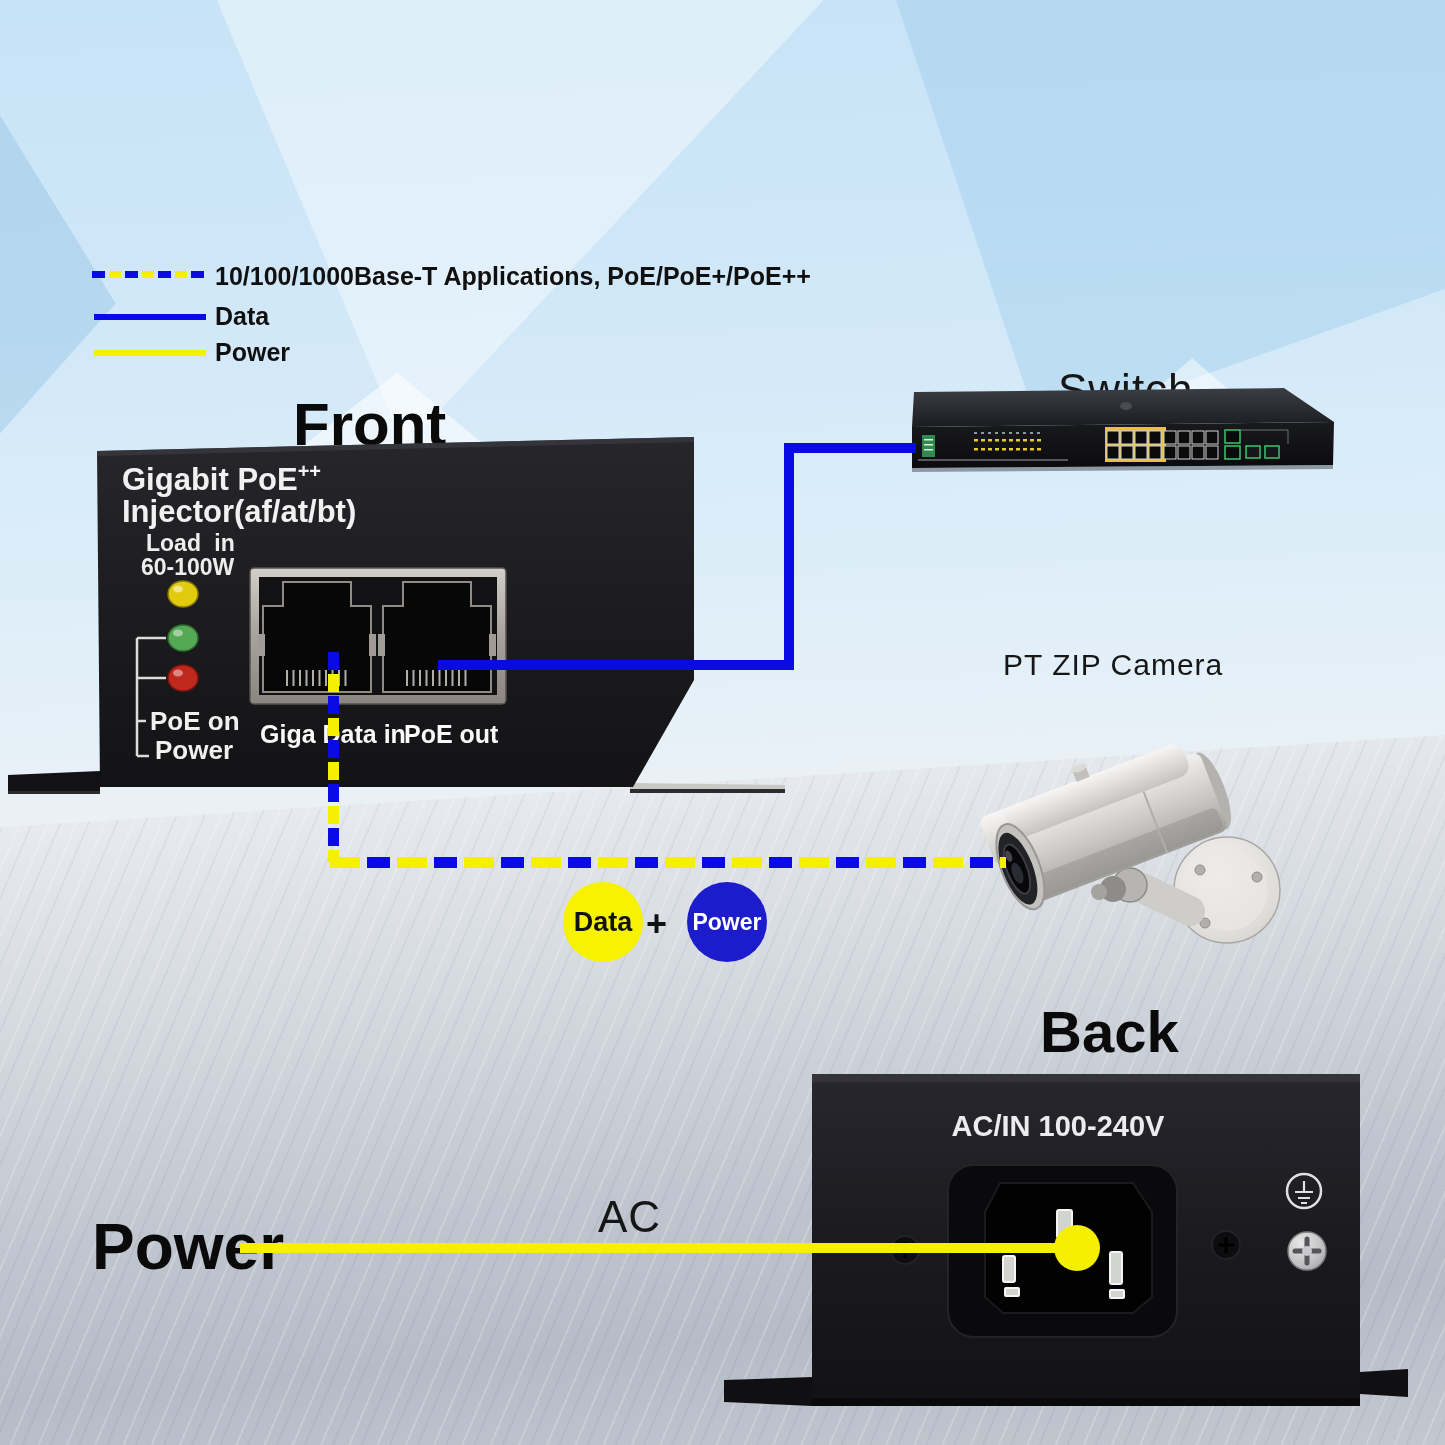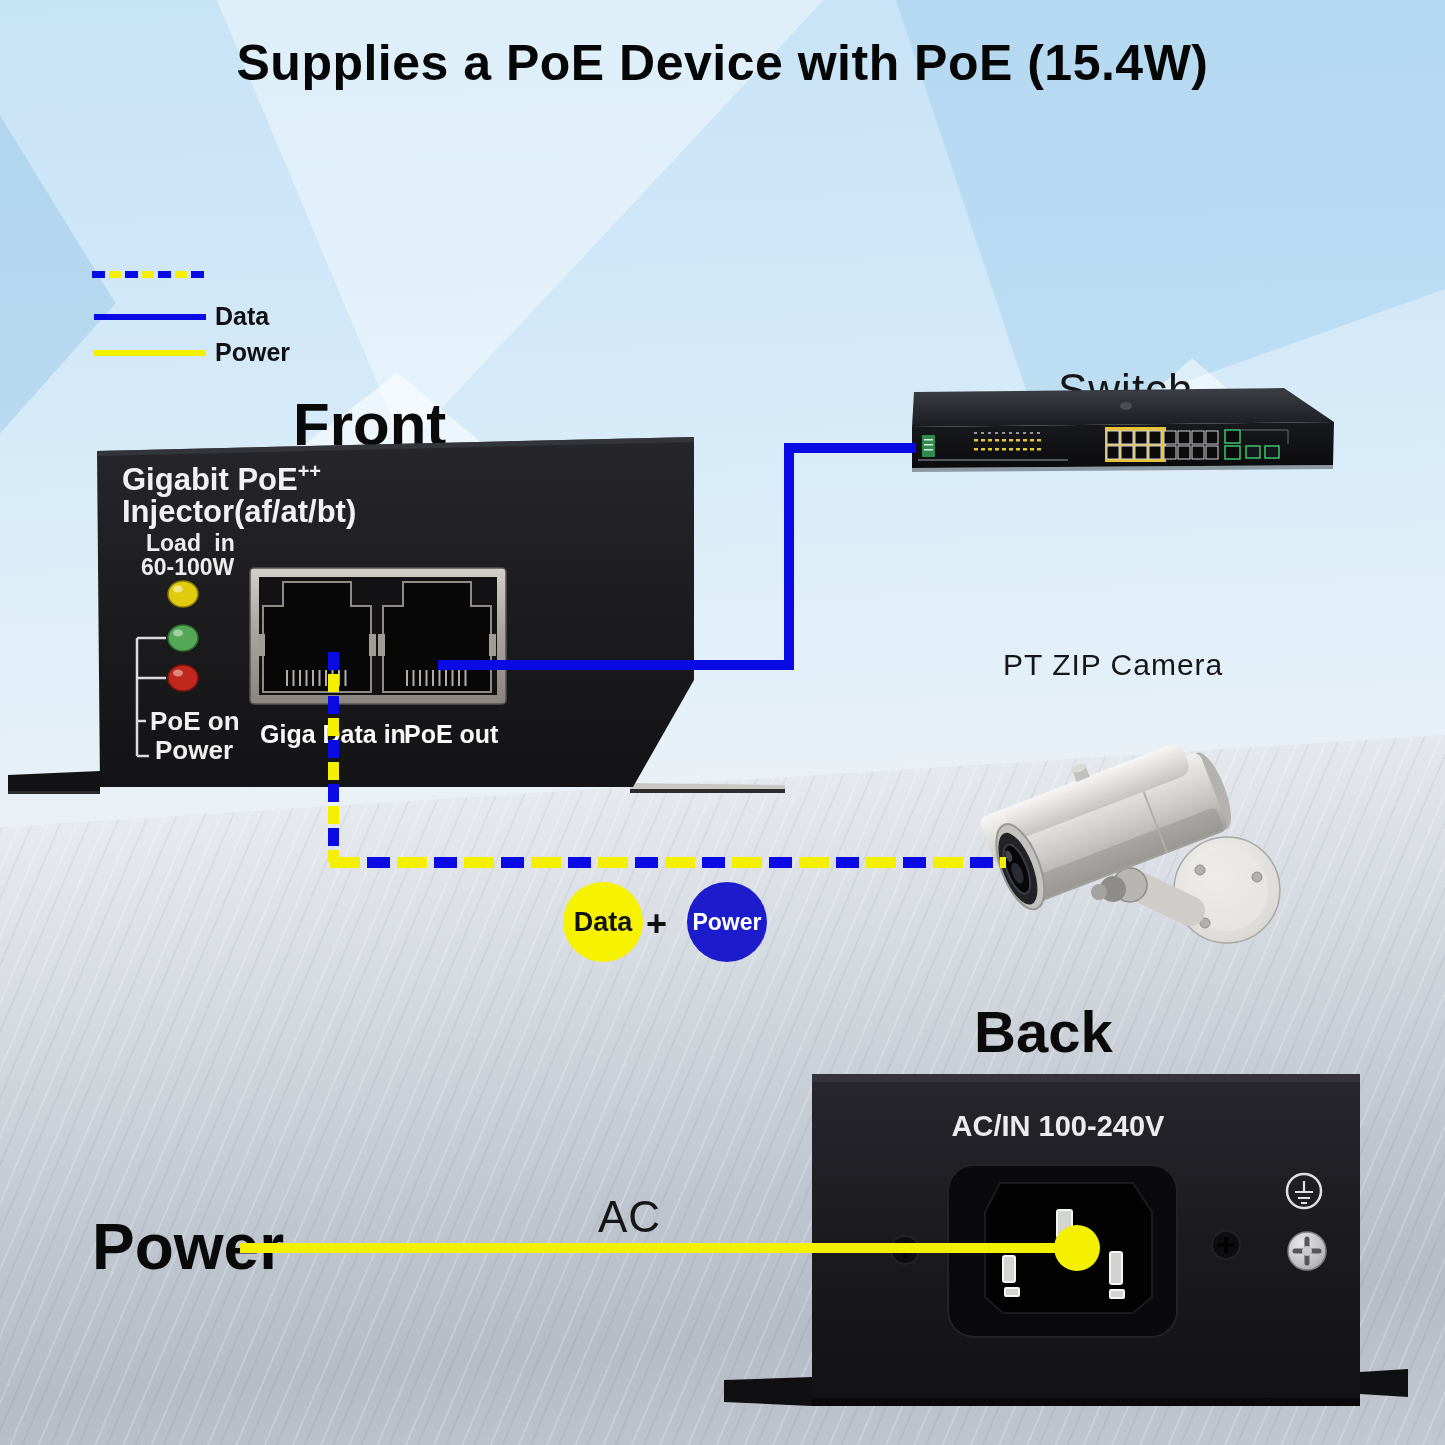--- a/index.html
+++ b/index.html
@@ -55,33 +55,33 @@
 
   <div class="shape poly-a"></div>
   <div class="shape poly-b"></div>
   <div class="shape poly-e"></div>
   <div class="shape poly-c"></div>
   <div class="shape poly-d"></div>
   <div class="bg-bottom"></div>
   <div class="bg-streaks"></div>
 
   <div class="title">
-    <div>Supplies a PoE Device with PoE (15.4W)</div>
   </div>
 
   <div class="legend-line line-combo abs" style="left:92px;top:271px;width:114px;height:7px;"></div>
+  <div class="legend-label" style="left:215px;top:262px;">10/100/1000Base-T Applications, PoE/PoE+/PoE++</div>
   <div class="legend-line line-data abs" style="left:94px;top:314px;width:112px;height:6px;"></div>
   <div class="legend-label" style="left:215px;top:302px;">Data</div>
   <div class="legend-line line-power abs" style="left:94px;top:350px;width:112px;height:6px;"></div>
   <div class="legend-label" style="left:215px;top:338px;">Power</div>
 
   <div class="big-label" style="left:293px;top:390px;font-size:60px;">Front</div>
   <div class="light-label" style="left:1058px;top:365px;font-size:44px;">Switch</div>
   <div class="light-label" style="left:1003px;top:648px;font-size:30px;">PT ZIP Camera</div>
-  <div class="big-label" style="left:974px;top:998px;font-size:58px;">Back</div>
+  <div class="big-label" style="left:1040px;top:998px;font-size:58px;">Back</div>
   <div class="big-label" style="left:92px;top:1210px;font-size:64px;">Power</div>
   <div class="light-label" style="left:598px;top:1192px;font-size:44px;text-align:center;">AC</div>
 
   <svg class="abs" style="left:888px;top:368px;" width="472" height="112" viewBox="0 0 472 112">
     <defs>
       <linearGradient id="swT" x1="0" y1="0" x2="0" y2="1">
         <stop offset="0" stop-color="#3c3e45"></stop>
           <stop offset="1" stop-color="#1b1c20"></stop>
       </linearGradient>
       <linearGradient id="swF" x1="0" y1="0" x2="0" y2="1">

